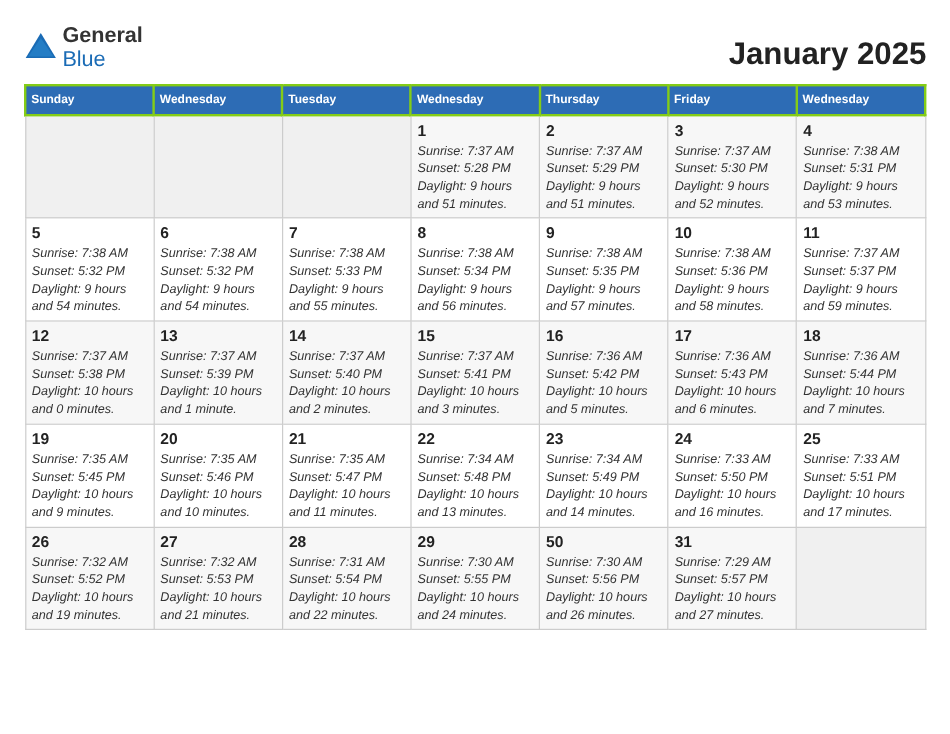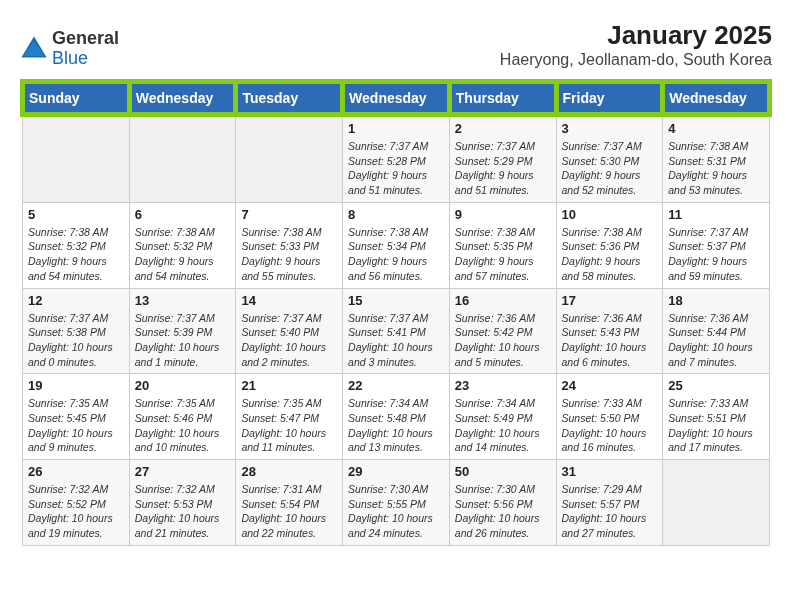--- a/index.html
+++ b/index.html
@@ -55,23 +55,23 @@
     table {
       width: 100%;
       border-collapse: collapse;
       font-size: 11px;
     }
     thead tr th {
       background-color: #2d6cb5;
       color: #fff;
       padding: 6px 4px;
       text-align: left;
-      font-size: 14px;
+      font-size: 10px;
       font-weight: bold;
-      border: 5px solid #84cc16;
+      border: 2px solid #84cc16;
     }
     tbody tr td {
       border: 1px solid #ccc;
       vertical-align: top;
       padding: 4px 5px;
       min-height: 80px;
       width: 14.28%;
       background: #fff;
     }
     tbody tr:nth-child(odd) td {
@@ -106,21 +106,20 @@
       <polygon points="20,2 38,32 2,32" fill="#1a6bb5"></polygon>
       <polygon points="20,8 35,30 5,30" fill="#2d8fd5" opacity="0.5"></polygon>
     </svg>
     <div class="logo-text">
       <span class="logo-general">General</span>
       <span class="logo-blue">Blue</span>
     </div>
   </div>
   <div class="title-section">
     <div class="calendar-title">January 2025</div>
-    <div class="calendar-subtitle">Haeryong, Jeollanam-do, South Korea</div>
   </div>
 </div>
 
 <table>
   <thead>
     <tr>
     <th>Sunday</th>
         <th>Wednesday</th>
         <th>Tuesday</th>
         <th>Wednesday</th>

